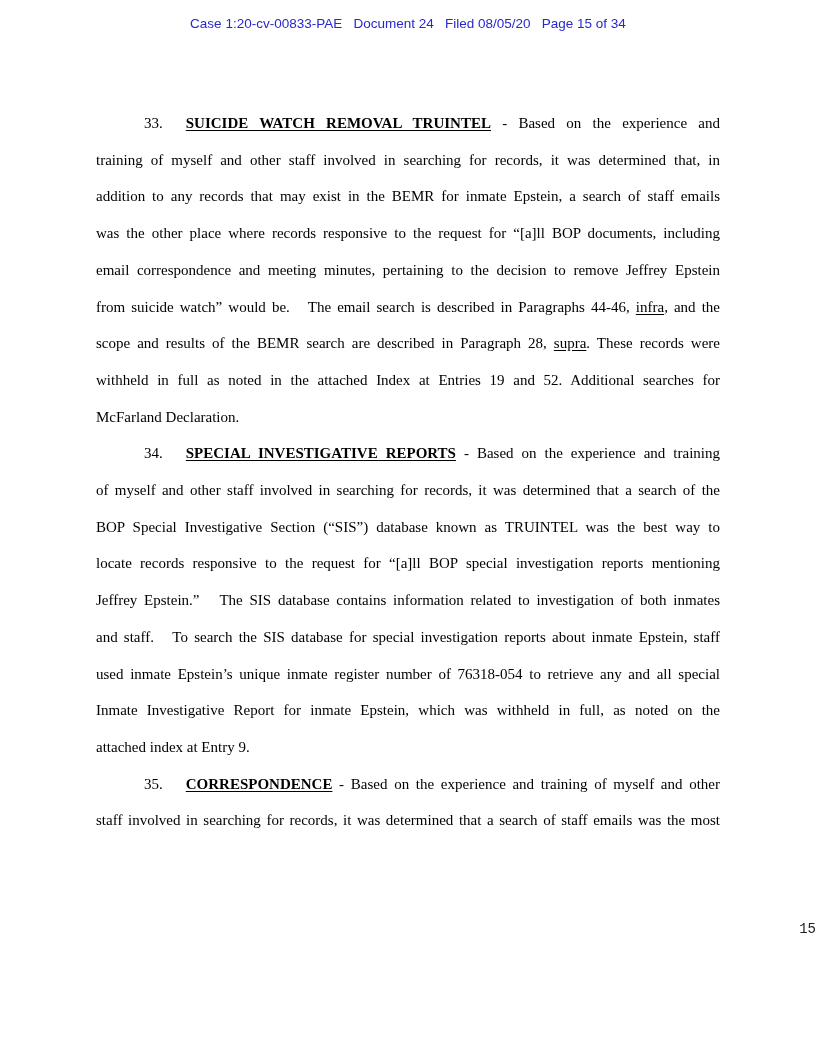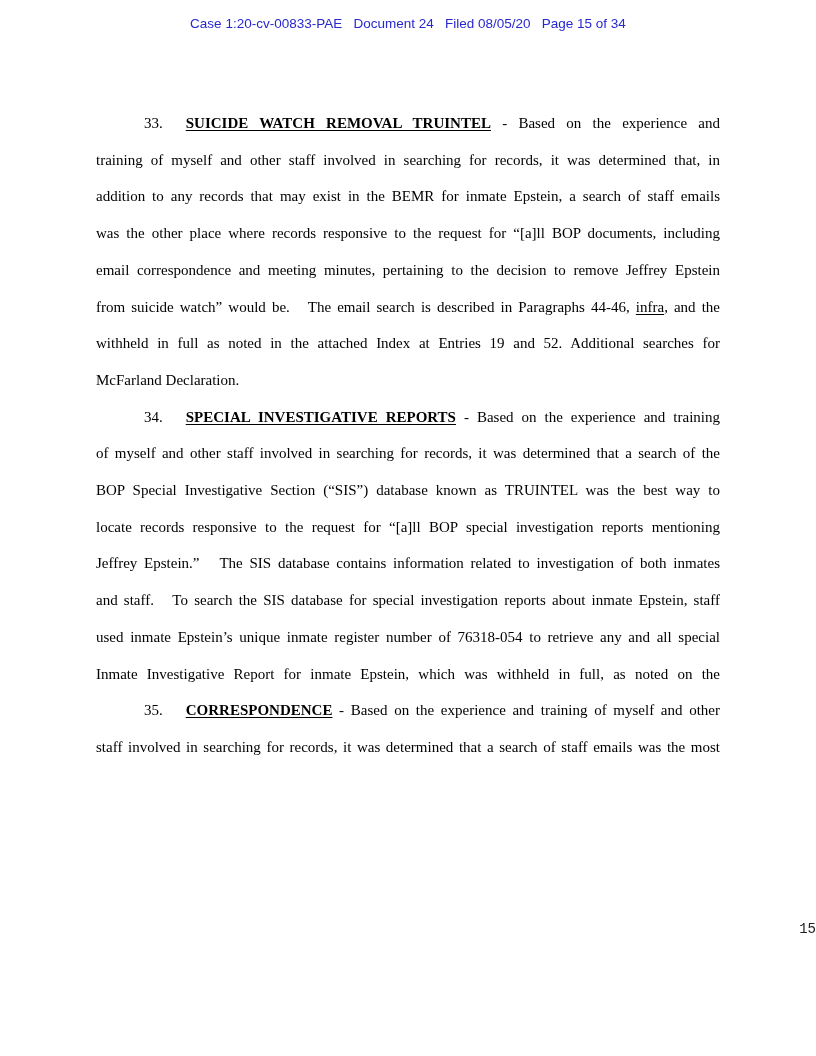--- a/index.html
+++ b/index.html
@@ -77,28 +77,30 @@
 <div class="page">
   <div class="ecf-header" style="color: rgb(40, 40, 207);">Case 1:20-cv-00833-PAE   Document 24   Filed 08/05/20   Page 15 of 34</div>
 
   <div class="doc-body">
       <div class="line justify indent"><span class="seg-n">33.</span><span class="seg-tab"></span><span class="seg-h">SUICIDE WATCH REMOVAL TRUINTEL</span><span class="seg-n"> - Based on the experience and</span></div>
       <div class="line justify"><span class="seg-n">training of myself and other staff involved in searching for records, it was determined that, in</span></div>
       <div class="line justify"><span class="seg-n">addition to any records that may exist in the BEMR for inmate Epstein, a search of staff emails</span></div>
       <div class="line justify"><span class="seg-n">was the other place where records responsive to the request for “[a]ll BOP documents, including</span></div>
       <div class="line justify"><span class="seg-n">email correspondence and meeting minutes, pertaining to the decision to remove Jeffrey Epstein</span></div>
       <div class="line justify"><span class="seg-n">from suicide watch” would be.&nbsp;&nbsp; The email search is described in Paragraphs 44-46, </span><span class="seg-u">infra</span><span class="seg-n">, and the</span></div>
+      <div class="line justify"><span class="seg-n">scope and results of the BEMR search are described in Paragraph 28, </span><span class="seg-u">supra</span><span class="seg-n">. These records were</span></div>
       <div class="line justify"><span class="seg-n">withheld in full as noted in the attached Index at Entries 19 and 52. Additional searches for</span></div>
       <div class="line"><span class="seg-n">McFarland Declaration.</span></div>
       <div class="line justify indent"><span class="seg-n">34.</span><span class="seg-tab"></span><span class="seg-h">SPECIAL INVESTIGATIVE REPORTS</span><span class="seg-n"> - Based on the experience and training</span></div>
       <div class="line justify"><span class="seg-n">of myself and other staff involved in searching for records, it was determined that a search of the</span></div>
       <div class="line justify"><span class="seg-n">BOP Special Investigative Section (“SIS”) database known as TRUINTEL was the best way to</span></div>
       <div class="line justify"><span class="seg-n">locate records responsive to the request for “[a]ll BOP special investigation reports mentioning</span></div>
       <div class="line justify"><span class="seg-n">Jeffrey Epstein.”&nbsp;&nbsp; The SIS database contains information related to investigation of both inmates</span></div>
       <div class="line justify"><span class="seg-n">and staff.&nbsp;&nbsp; To search the SIS database for special investigation reports about inmate Epstein, staff</span></div>
       <div class="line justify"><span class="seg-n">used inmate Epstein’s unique inmate register number of 76318-054 to retrieve any and all special</span></div>
       <div class="line justify"><span class="seg-n">Inmate Investigative Report for inmate Epstein, which was withheld in full, as noted on the</span></div>
+      <div class="line"><span class="seg-n">attached index at Entry 9.</span></div>
       <div class="line justify indent"><span class="seg-n">35.</span><span class="seg-tab"></span><span class="seg-h">CORRESPONDENCE</span><span class="seg-n"> - Based on the experience and training of myself and other</span></div>
       <div class="line justify"><span class="seg-n">staff involved in searching for records, it was determined that a search of staff emails was the most</span></div>
     </div>
 
   <div class="page-number">15</div>
 </div>
 
 </body></html>

